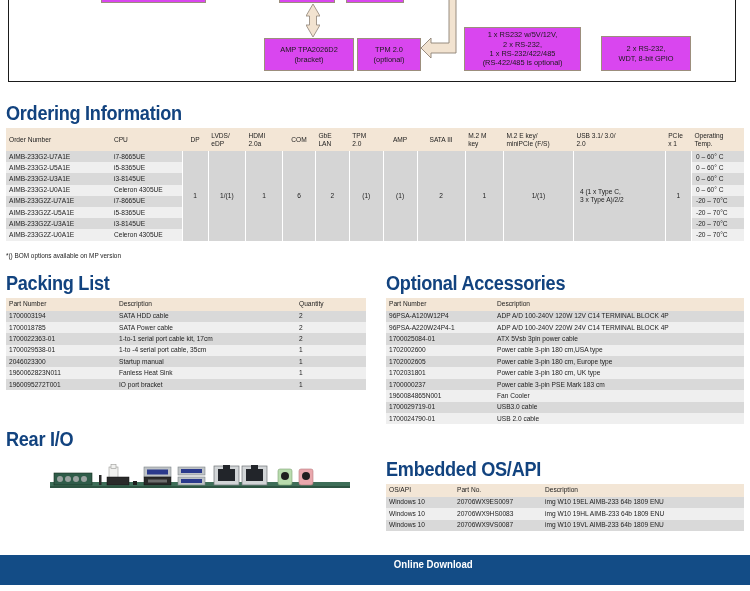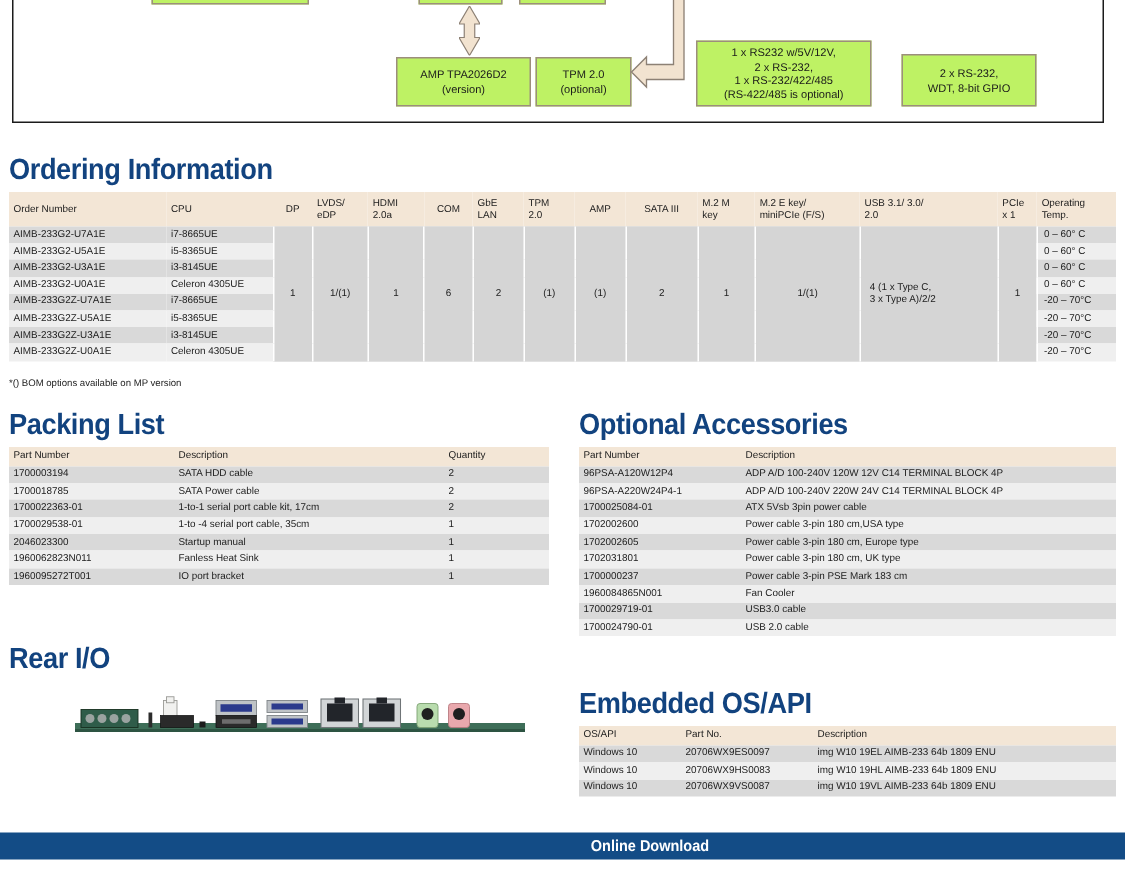--- a/index.html
+++ b/index.html
@@ -16,21 +16,21 @@
   
   .diagram{
     position:absolute;left:8px;top:-120px;width:728px;height:202px;
     border:1.5px solid #1b1b1b;
     background:#fff;
     box-sizing:border-box;
     overflow:hidden;
   }
   .dbox{
     position:absolute;
-    background:#bef264;
+    background:#d946ef;
     border:1px solid #9c8e7c;
     box-sizing:border-box;
     font-size:7.4px;
     line-height:9.4px;
     text-align:center;
     display:flex;align-items:center;justify-content:center;
     color:#1a1a1a;
     padding:1px 2px;
   }
   
@@ -99,21 +99,21 @@
   
   #tbl-os{left:386px;top:484px;width:358px;}
   #tbl-os td{height:11.6px;}
   #tbl-os th{height:12.5px;}
 
   
   .io-wrap{position:absolute;left:50px;top:462px;width:300px;height:36px;}
 
   
   .footer{
-    position:absolute;left:0;top:555px;width:750px;height:18px;
+    position:absolute;left:0;top:555px;width:750px;height:30px;
     background:#134c86;
   }
   .footer .lbl{
     position:absolute;right:277px;top:3px;
     color:#ffffff;font-weight:bold;font-size:10.5px;
     transform:scaleX(0.92);transform-origin:right center;
     white-space:nowrap;
   }
   .footer .urlbox{
     position:absolute;right:27px;top:1.5px;width:245px;height:15px;
@@ -136,21 +136,21 @@
     <div class="dbox" style="left:92px;top:92px;width:105px;height:30px;"></div>
     <div class="dbox" style="left:270px;top:92px;width:56px;height:30px;"></div>
     <div class="dbox" style="left:337px;top:92px;width:58px;height:30px;"></div>
 
     <svg class="arrsvg" style="left:297px;top:123px;" width="14" height="33" viewBox="0 0 14 33">
       <polygon points="7,0 14,12 10.5,12 10.5,21 14,21 7,33 0,21 3.5,21 3.5,12 0,12" fill="#f2e3d0" stroke="#8d8175" stroke-width="0.8"></polygon>
     </svg>
 
     <div class="dbox" style="left:255px;top:157px;width:90px;height:33px;">
       <span style="white-space:pre-line;">AMP TPA2026D2
-(version)</span>
+(bracket)</span>
     </div>
 
     <div class="dbox" style="left:348px;top:157px;width:64px;height:33px;">
       <span style="white-space:pre-line;">TPM 2.0
 (optional)</span>
     </div>
 
     <svg class="arrsvg" style="left:410px;top:40px;" width="40" height="140" viewBox="0 0 40 140">
       <path d="M30,0 L30,122 L12,122 L12,117 L2,127 L12,137 L12,132 L37,132 L37,0 Z" fill="#f2e3d0" stroke="#8d8175" stroke-width="0.9"></path>
     </svg>

